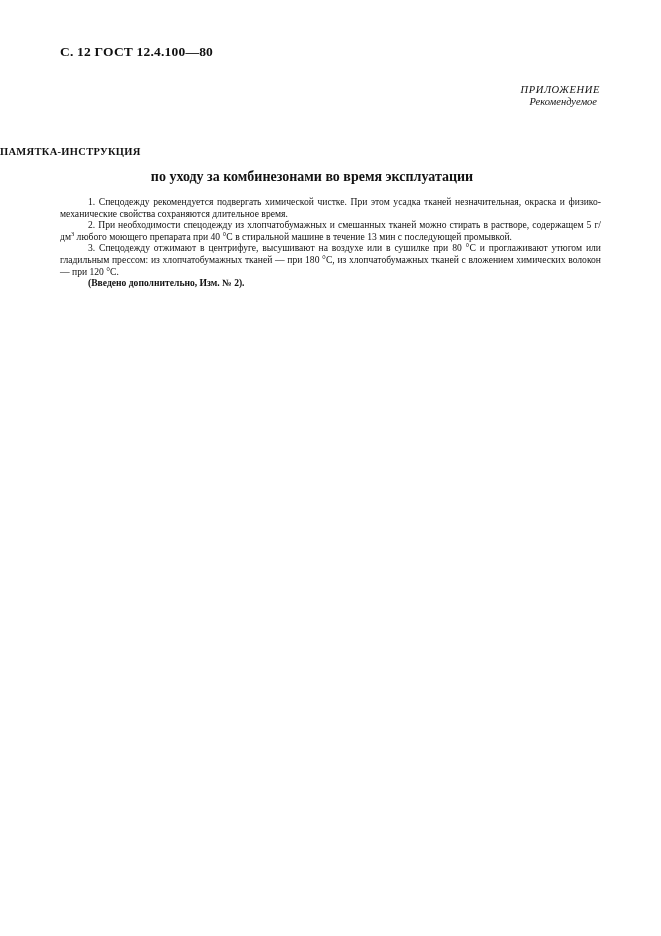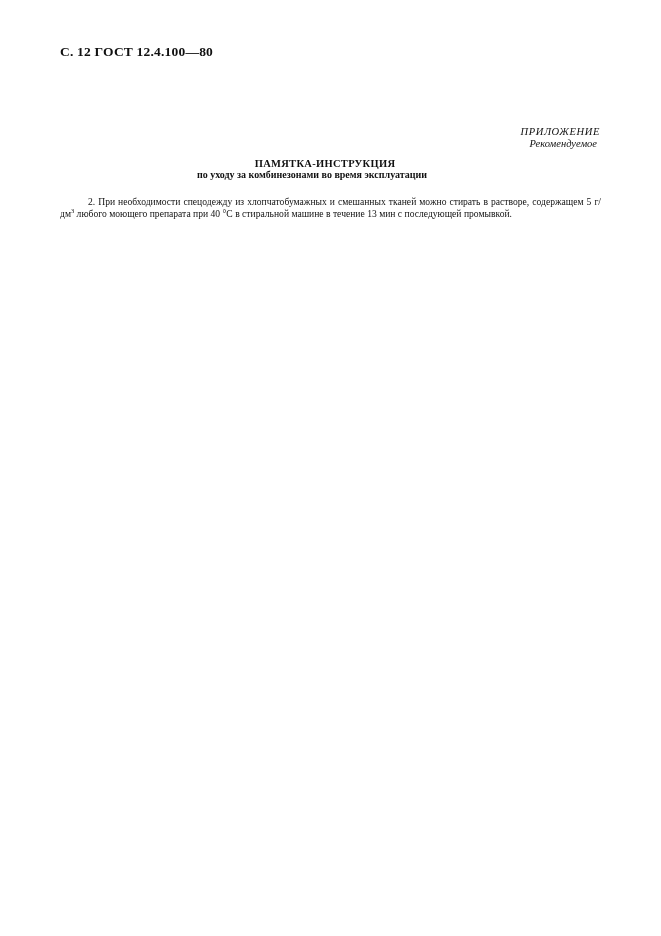--- a/index.html
+++ b/index.html
@@ -8,29 +8,29 @@
       font-family: "Liberation Serif", "DejaVu Serif", serif; color: #111;
     }
     .page-header {
       position: absolute; left: 60px; top: 44px;
       font-weight: bold; font-size: 13.5px; letter-spacing: 0.2px;
     }
     .appendix {
       position: absolute; right: 61px; top: 84px; text-align: right;
       font-style: italic; font-size: 10.5px; line-height: 12px;
     }
-    .appendix .a1 { letter-spacing: 0.6px; margin-top: 42px; }
+    .appendix .a1 { letter-spacing: 0.6px; }
     .appendix .a2 { margin-right: 3px; }
     .title {
-      position: absolute; left: 0; width: 650px; top: 146px; text-align: center;
-      font-weight: bold; font-size: 10.5px; letter-spacing: 0.3px; margin-top: 12px;
+      position: absolute; left: 0; width: 650px; top: 146px; text-align: left;
+      font-weight: bold; font-size: 10.5px; letter-spacing: 0.3px;
     }
     .subtitle {
       position: absolute; left: 0; width: 624px; top: 169px; text-align: center;
-      font-weight: bold; font-size: 10px;
+      font-weight: bold; font-size: 14px;
     }
     .body-text {
       position: absolute; left: 60px; top: 196px; width: 541px;
       font-size: 9.6px; line-height: 11.6px; text-align: justify;
     }
     .body-text p { margin: 0; text-indent: 28px; }
     .body-text sup { font-size: 6.5px; line-height: 0; }
     .note { font-weight: bold; }
   </style>
 </head>
@@ -40,14 +40,17 @@
 
 <div class="appendix">
   <div class="a1">ПРИЛОЖЕНИЕ</div>
   <div class="a2">Рекомендуемое</div>
 </div>
 
 <div class="title">ПАМЯТКА-ИНСТРУКЦИЯ</div>
 <div class="subtitle">по уходу за комбинезонами во время эксплуатации</div>
 
 <div class="body-text">
+  <p>1. Спецодежду рекомендуется подвергать химической чистке. При этом усадка тканей незначительная, окраска и физико-механические свойства сохраняются длительное время.</p>
   <p><span>2. При необходимости спецодежду из хлопчатобумажных и смешанных тканей можно стирать в растворе, содержащем 5 г/дм</span><sup>3</sup><span> любого моющего препарата при 40 °С в стиральной машине в течение 13 мин с последующей промывкой.</span></p>
+  <p>3. Спецодежду отжимают в центрифуге, высушивают на воздухе или в сушилке при 80 °С и проглаживают утюгом или гладильным прессом: из хлопчатобумажных тканей — при 180 °С, из хлопчатобумажных тканей с вложением химических волокон — при 120 °С.</p>
+  <p class="note">(Введено дополнительно, Изм. № 2).</p>
 </div>
 
 </body></html>

